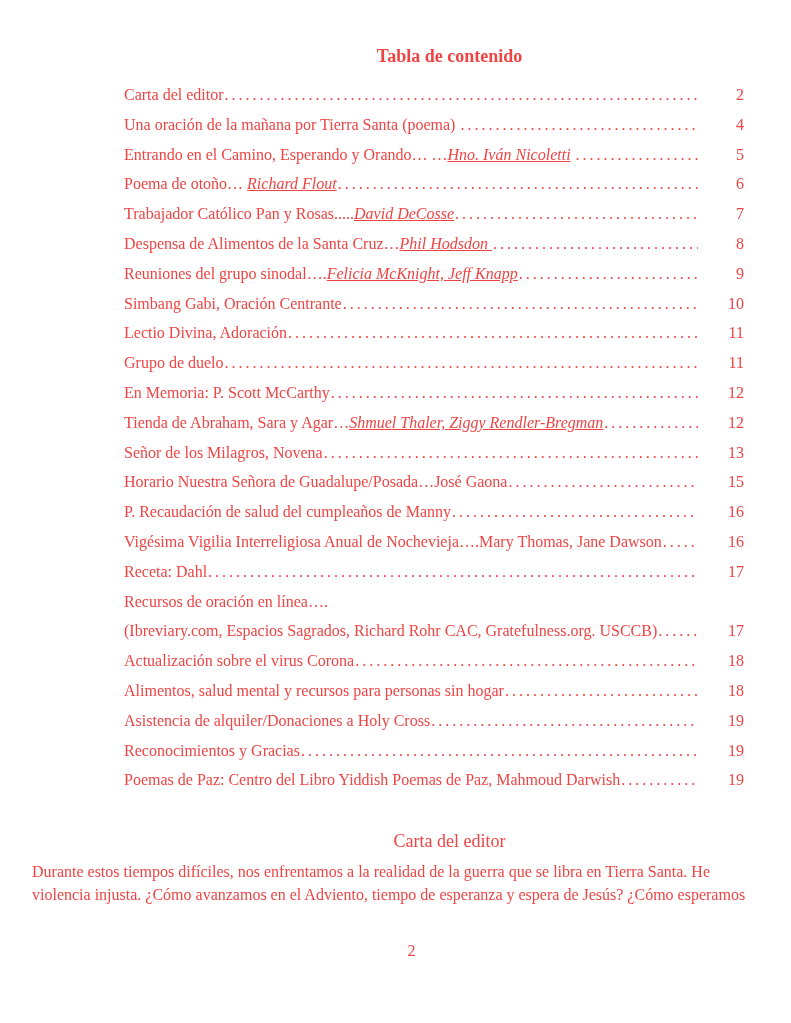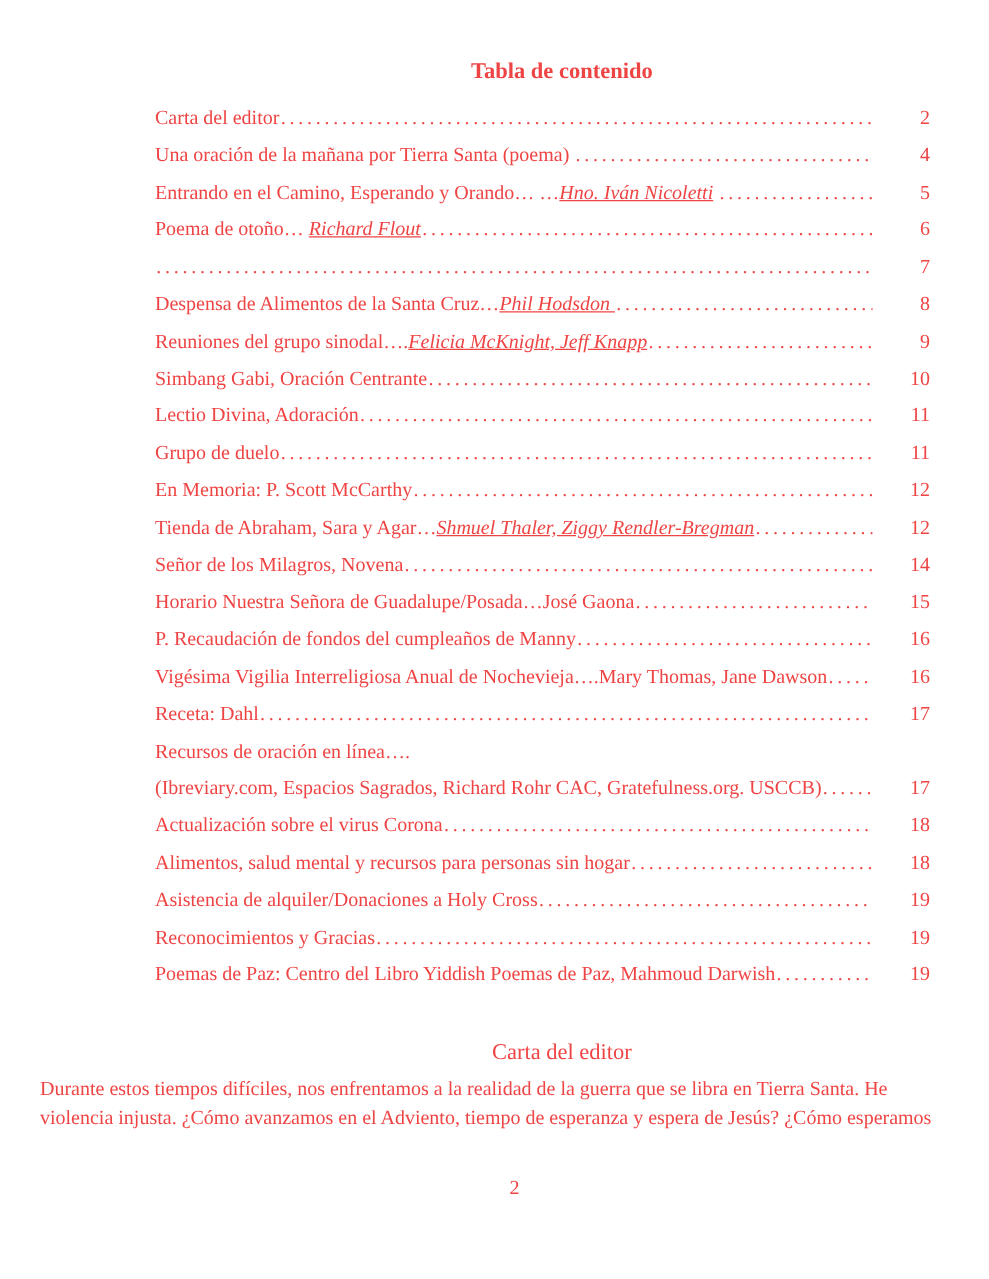--- a/index.html
+++ b/index.html
@@ -68,20 +68,21 @@
       <span class="toc-label"><span>Entrando en el Camino, Esperando y Orando… …</span><span class="italic">Hno. Iván Nicoletti</span><span> </span></span>
       <span class="toc-leader">..............................................................................................................</span>
       <span class="toc-page">5</span>
     </div>
       <div class="toc-row">
       <span class="toc-label"><span>Poema de otoño… </span><span class="italic">Richard Flout</span></span>
       <span class="toc-leader">..............................................................................................................</span>
       <span class="toc-page">6</span>
     </div>
       <div class="toc-row">
+      <span class="toc-label"><span>Trabajador Católico Pan y Rosas.....</span><span class="italic">David DeCosse</span></span>
       <span class="toc-leader">..............................................................................................................</span>
       <span class="toc-page">7</span>
     </div>
       <div class="toc-row">
       <span class="toc-label"><span>Despensa de Alimentos de la Santa Cruz…</span><span class="italic">Phil Hodsdon </span></span>
       <span class="toc-leader">..............................................................................................................</span>
       <span class="toc-page">8</span>
     </div>
       <div class="toc-row">
       <span class="toc-label"><span>Reuniones del grupo sinodal….</span><span class="italic">Felicia McKnight, Jeff Knapp</span></span>
@@ -109,29 +110,29 @@
       <span class="toc-page">12</span>
     </div>
       <div class="toc-row">
       <span class="toc-label"><span>Tienda de Abraham, Sara y Agar…</span><span class="italic">Shmuel Thaler, Ziggy Rendler-Bregman</span></span>
       <span class="toc-leader">..............................................................................................................</span>
       <span class="toc-page">12</span>
     </div>
       <div class="toc-row">
       <span class="toc-label"><span>Señor de los Milagros, Novena</span></span>
       <span class="toc-leader">..............................................................................................................</span>
-      <span class="toc-page">14</span>
+      <span class="toc-page">13</span>
     </div>
       <div class="toc-row">
       <span class="toc-label"><span>Horario Nuestra Señora de Guadalupe/Posada…José Gaona</span></span>
       <span class="toc-leader">..............................................................................................................</span>
       <span class="toc-page">15</span>
     </div>
       <div class="toc-row">
-      <span class="toc-label"><span>P. Recaudación de fondos del cumpleaños de Manny</span></span>
+      <span class="toc-label"><span>P. Recaudación de salud del cumpleaños de Manny</span></span>
       <span class="toc-leader">..............................................................................................................</span>
       <span class="toc-page">16</span>
     </div>
       <div class="toc-row">
       <span class="toc-label"><span>Vigésima Vigilia Interreligiosa Anual de Nochevieja….Mary Thomas, Jane Dawson</span></span>
       <span class="toc-leader">..............................................................................................................</span>
       <span class="toc-page">16</span>
     </div>
       <div class="toc-row">
       <span class="toc-label"><span>Receta: Dahl</span></span>

